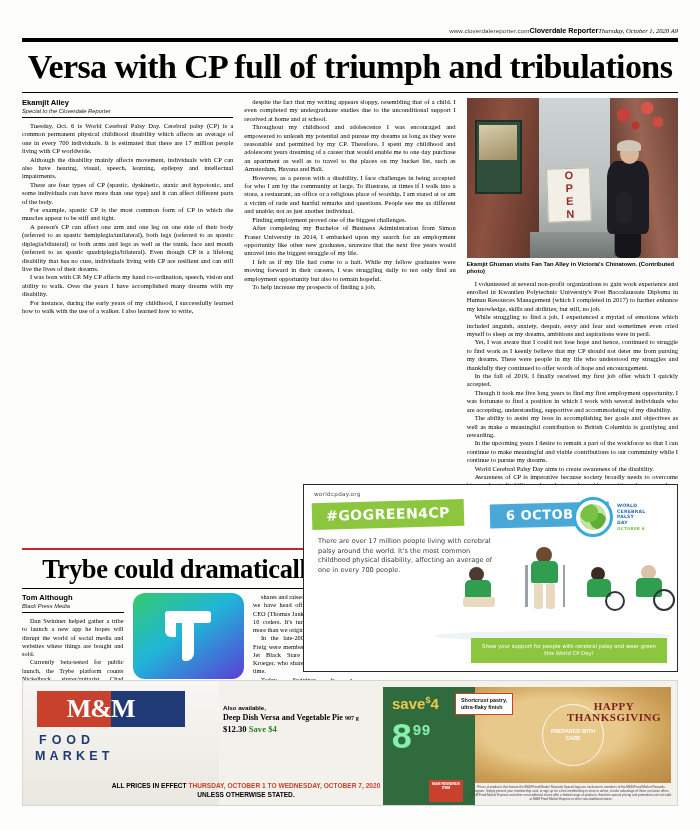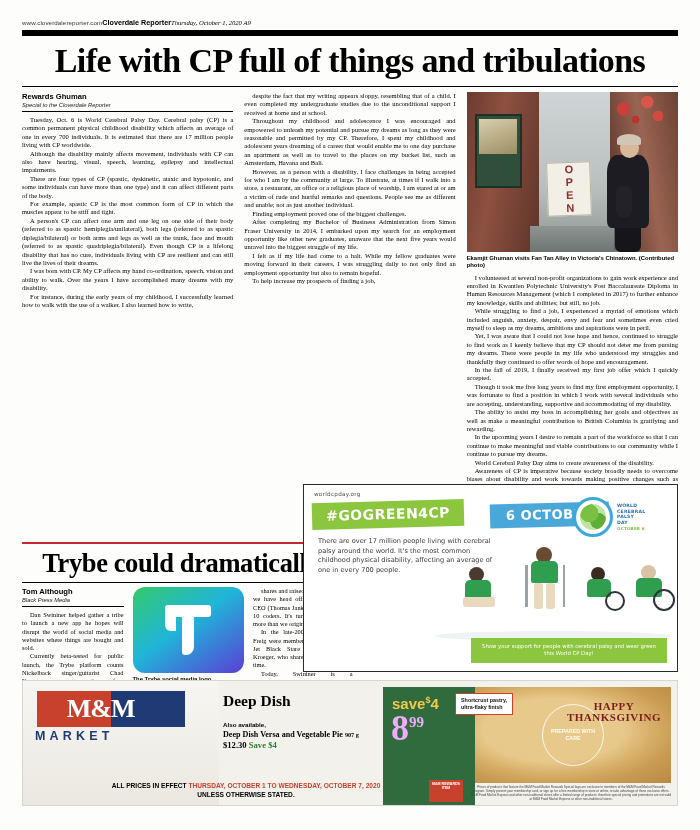--- a/index.html
+++ b/index.html
@@ -11,23 +11,23 @@
   }
   #page {
     position: relative;
     width: 700px; height: 830px;
     background: #fdfdfb;
     padding: 0 22px;
   }
 
   
   .masthead {
-    display: flex; align-items: baseline; justify-content: flex-start;
-    padding-top: 18px; padding-bottom: 3px;
-    border-bottom: 6px solid #000000;
+    display: flex; align-items: baseline; justify-content: flex-end;
+    padding-top: 26px; padding-bottom: 3px;
+    border-bottom: 4px solid #000000;
   }
   .mast-url { font-size: 6.2px; color: #333; font-family: "Liberation Sans", sans-serif; letter-spacing: .1px; }
   .mast-center { font-size: 7.2px; font-weight: bold; font-family: "Liberation Sans", sans-serif; }
   .mast-right { font-size: 6.6px; font-style: italic; font-family: "Liberation Serif", serif; }
 
   
   .headline-1 {
     font-size: 34px; line-height: 1.03; font-weight: bold;
     letter-spacing: -0.6px; margin: 7px 0 8px 0;
     text-align: center; font-family: "Liberation Serif", serif;
@@ -224,22 +224,22 @@
   .mm-also { font-family:"Liberation Sans", sans-serif; font-size:6.2px; font-weight:bold; margin-top:11px; }
   .mm-alt { font-family:"Liberation Serif", serif; font-weight:bold; font-size:8.1px; margin-top:2px; line-height:1.2; }
   .mm-alt .wt { font-size:6.2px; }
   .mm-price2 { font-family:"Liberation Serif", serif; font-weight:bold; font-size:8.6px; margin-top:1px; }
   .mm-price2 .save { color:#2e7d32; }
 
   .mm-green { position:absolute; left:360px; top:6px; width:92px; height:120px; background:#2f6b3c; }
   .mm-save { color:#f2c94c; font-family:"Liberation Sans", sans-serif; font-weight:bold;
     font-size:15px; margin:8px 0 0 9px; }
   .mm-save sup { font-size:9px; vertical-align: super; }
-  .mm-big { color:#f0abfc; font-family:Liberation Serif, serif; font-weight:bold;
-    font-size:36px; line-height:.82; margin:2px 0 0 8px; }
+  .mm-big { color:#86efac; font-family:Liberation Mono, monospace; font-weight:bold;
+    font-size:36px; line-height:.82; margin:12px 0 0 8px; }
   .mm-big sup { font-size:15px; vertical-align: super; }
   .mm-rewards { position:absolute; left:46px; bottom:5px; width:34px; height:22px;
     background:#c8412d; color:#fff; font-family:"Liberation Sans", sans-serif;
     font-size:3.6px; font-weight:bold; text-align:center; padding-top:2px; line-height:1.25; }
 
   .mm-photo { position:absolute; left:452px; top:6px; right:6px; height:96px;
     background: radial-gradient(ellipse at 40% 45%, #e8c98c 0 42%, #d8b06a 58%, #c89a52 75%, #b98a45 100%); }
   .mm-prepared {
     position:absolute; left:50%; top:50%; transform:translate(-50%,-50%);
     width:62px; height:62px; border-radius:50%;
@@ -273,27 +273,27 @@
 <body>
 
 <div id="page">
 
   <div class="masthead">
     <div class="mast-url">www.cloverdalereporter.com</div>
     <div class="mast-center">Cloverdale Reporter</div>
     <div class="mast-right">Thursday, October 1, 2020  A9</div>
   </div>
 
-  <h1 class="headline-1">Life with CP full of things and tribulations</h1>
+  <h1 class="headline-1">Versa with CP full of triumph and tribulations</h1>
   <div class="rule-thin"></div>
 
   <div class="art1">
 
     <div>
-      <div class="byline-name">Rewards Ghuman</div>
+      <div class="byline-name">Ekamjit Alley</div>
       <div class="byline-org">Special to the Cloverdale Reporter</div>
       <div class="byline-rule"></div>
       <div class="bodytext">
         <p>Tuesday, Oct. 6 is World Cerebral Palsy Day. Cerebral palsy (CP) is a common permanent physical childhood disability which affects an average of one in every 700 individuals. It is estimated that there are 17 million people living with CP worldwide.</p>
         <p>Although the disability mainly affects movement, individuals with CP can also have hearing, visual, speech, learning, epilepsy and intellectual impairments.</p>
         <p>There are four types of CP (spastic, dyskinetic, ataxic and hypotonic, and some individuals can have more than one type) and it can affect different parts of the body.</p>
         <p>For example, spastic CP is the most common form of CP in which the muscles appear to be stiff and tight.</p>
         <p>A person's CP can affect one arm and one leg on one side of their body (referred to as spastic hemiplegia/unilateral), both legs (referred to as spastic diplegia/bilateral) or both arms and legs as well as the trunk, face and mouth (referred to as spastic quadriplegia/bilateral). Even though CP is a lifelong disability that has no cure, individuals living with CP are resilient and can still live the lives of their dreams.</p>
         <p>I was born with CP. My CP affects my hand co-ordination, speech, vision and ability to walk. Over the years I have accomplished many dreams with my disability.</p>
         <p>For instance, during the early years of my childhood, I successfully learned how to walk with the use of a walker. I also learned how to write,</p>
@@ -468,26 +468,26 @@
 
     <div class="mm-left">
       <div class="mm-logo">
         <div class="red">
             <span>M&amp;</span>
           </div>
         <div class="blue">
             <span>M</span>
           </div>
       </div>
+      <div class="mm-food">FOOD</div>
       <div class="mm-market">MARKET</div>
     </div>
 
     <div class="mm-prod">
       <div class="mm-prod-title">
-        <div>Deep Dish</div>
       </div>
       <div class="mm-also">Also available,</div>
       <div class="mm-alt">
         <span>Deep Dish Versa and Vegetable Pie</span>
         <span class="wt">907 g</span>
       </div>
       <div class="mm-price2">
         <span>$12.30</span>
         <span class="save">Save $4</span>
       </div>

